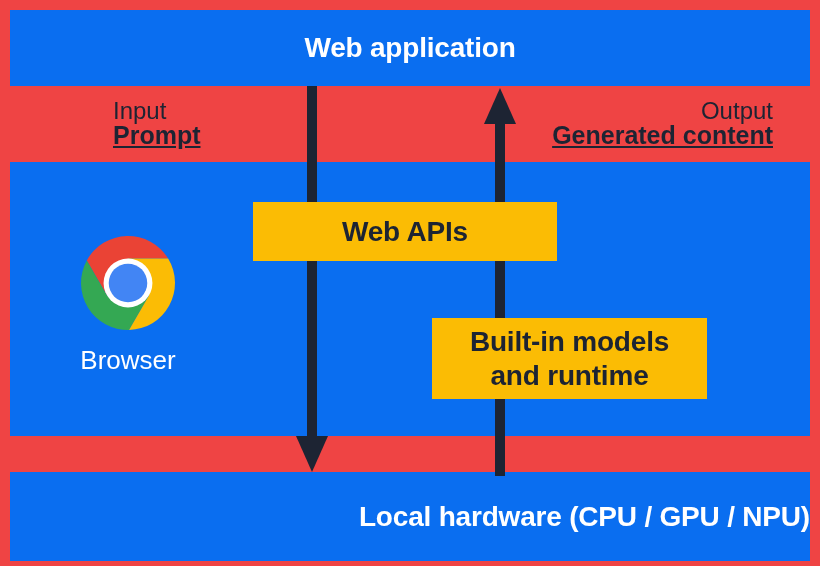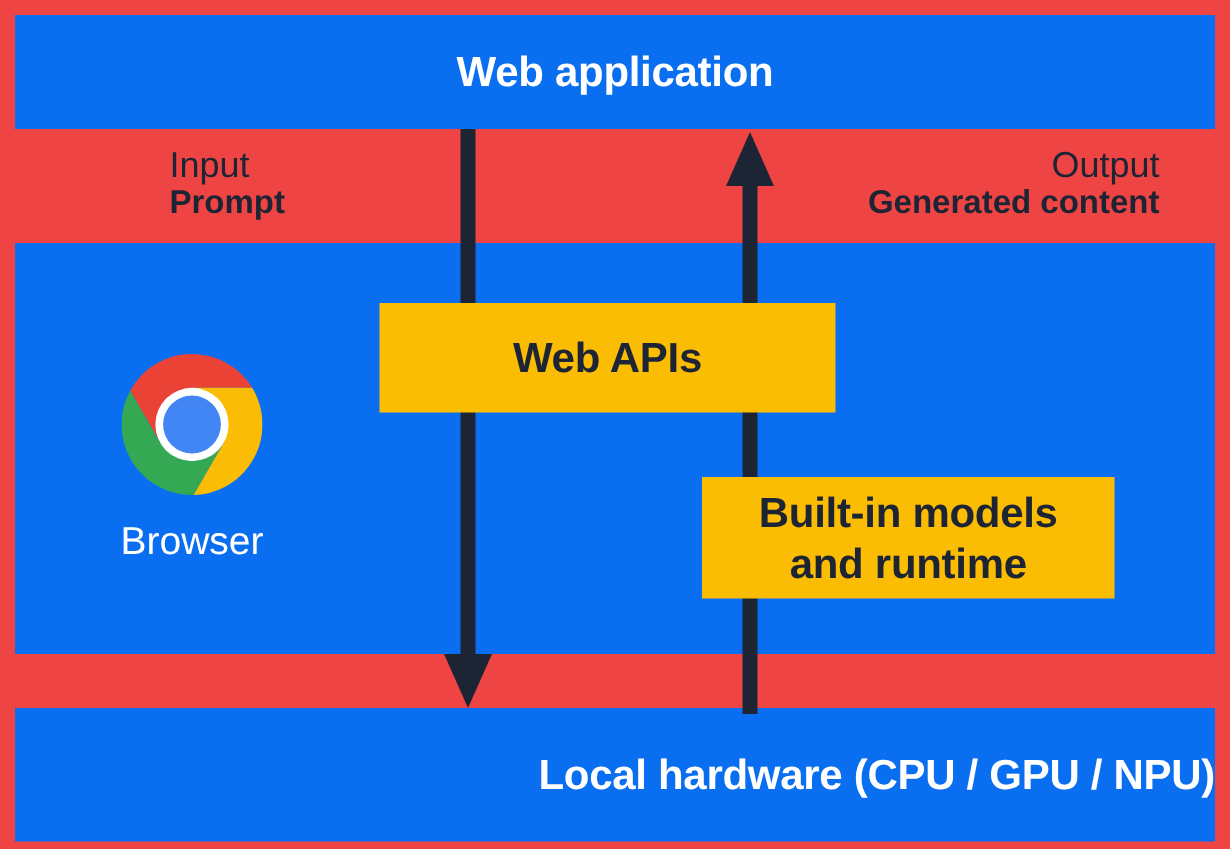--- a/index.html
+++ b/index.html
@@ -34,24 +34,25 @@
   .io-label {
     position: absolute;
     color: var(--dark, #1D2433);
     font-size: 24px;
     line-height: 21px;
     z-index: 3;
   }
   .io-value {
     position: absolute;
     color: var(--dark, #1D2433);
-    font-size: 22px;
+    font-size: 25px;
     font-weight: bold;
     line-height: 24px;
     z-index: 3;
+    text-decoration: underline;
   }
   .input-label  { left: 113px; top: 100px; }
   .input-value  { left: 113px; top: 123px; }
   .output-label { right: 47px; top: 100px; text-align: center; }
   .output-value { right: 47px; top: 123px; text-align: right; }
 
   .arrows-svg {
     position: absolute;
     left: 0; top: 0;
     width: 820px; height: 566px;
@@ -66,22 +67,22 @@
     font-size: 28px;
     font-weight: bold;
     line-height: 34px;
     display: flex;
     align-items: center;
     justify-content: center;
     text-align: center;
     z-index: 3;
     letter-spacing: -0.2px;
   }
-  .web-apis-box { left: 253px; top: 202px; width: 304px; height: 73px; }
-  .builtin-box  { left: 432px; top: 318px; width: 275px; height: 81px; padding: 0 10px; box-sizing: border-box; margin-left: 36px; }
+  .web-apis-box { left: 253px; top: 202px; width: 304px; height: 59px; }
+  .builtin-box  { left: 432px; top: 318px; width: 275px; height: 81px; padding: 0 10px; box-sizing: border-box; }
 
   .chrome-icon-wrap {
     position: absolute;
     left: 81px; top: 236px;
     width: 94px; height: 94px;
     z-index: 3;
   }
   .browser-label {
     position: absolute;
     left: 53px; top: 345px;

